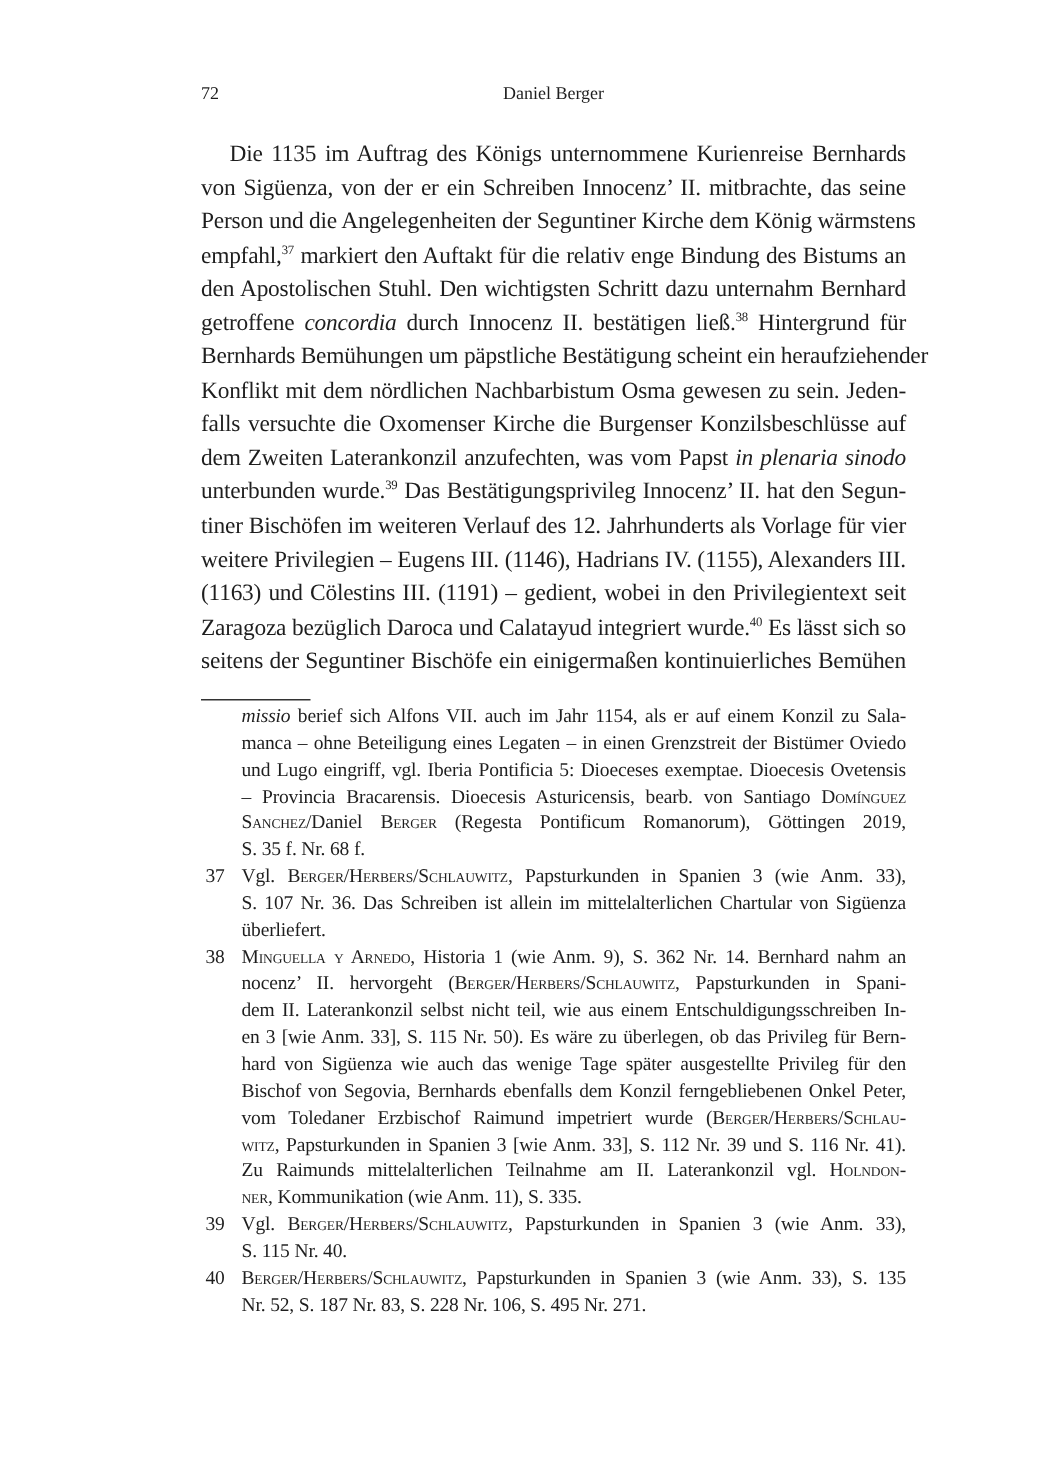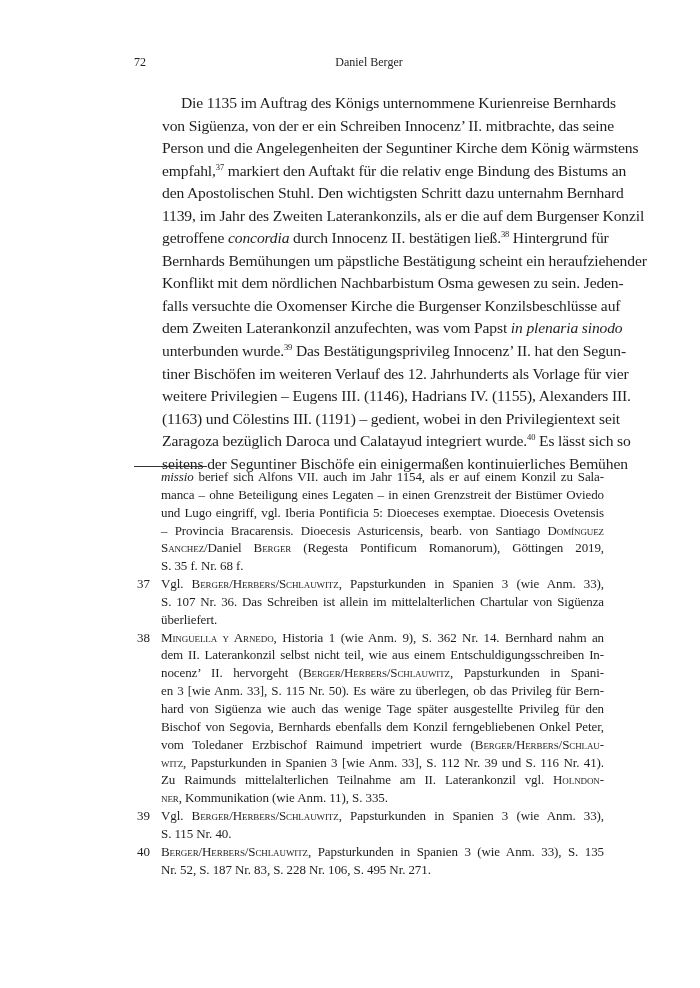--- a/index.html
+++ b/index.html
@@ -49,21 +49,20 @@
     }
     .line {
       display: block;
       font-size: 15.6px;
       line-height: 22.55px;
       height: 22.55px;
       white-space: nowrap;
       text-align: justify;
       text-align-last: justify;
       letter-spacing: -0.15px;
-      margin-left: 28px;
     }
     .line.indent {
       text-indent: 19px;
     }
     .footnote-rule {
       position: absolute;
       top: 466px;
       left: 0;
       width: 73px;
       height: 1px;
@@ -117,21 +116,20 @@
     <span class="page-number">72</span>
     <span class="running-title">Daniel Berger</span>
   </div>
 
   <div class="body-text">
     <span class="line indent">Die 1135 im Auftrag des Königs unternommene Kurienreise Bernhards</span>
     <span class="line">von Sigüenza, von der er ein Schreiben Innocenz’ II. mitbrachte, das seine</span>
     <span class="line">Person und die Angelegenheiten der Seguntiner Kirche dem König wärmstens</span>
     <span class="line"><span>empfahl,</span><sup>37</sup><span> markiert den Auftakt für die relativ enge Bindung des Bistums an</span></span>
     <span class="line">den Apostolischen Stuhl. Den wichtigsten Schritt dazu unternahm Bernhard</span>
-    <span class="line">1139, im Jahr des Zweiten Laterankonzils, als er die auf dem Burgenser Konzil</span>
     <span class="line"><span>getroffene </span><i>concordia</i><span> durch Innocenz II. bestätigen ließ.</span><sup>38</sup><span> Hintergrund für</span></span>
     <span class="line">Bernhards Bemühungen um päpstliche Bestätigung scheint ein heraufziehender</span>
     <span class="line">Konflikt mit dem nördlichen Nachbarbistum Osma gewesen zu sein. Jeden-</span>
     <span class="line">falls versuchte die Oxomenser Kirche die Burgenser Konzilsbeschlüsse auf</span>
     <span class="line"><span>dem Zweiten Laterankonzil anzufechten, was vom Papst </span><i>in plenaria sinodo</i></span>
     <span class="line"><span>unterbunden wurde.</span><sup>39</sup><span> Das Bestätigungsprivileg Innocenz’ II. hat den Segun-</span></span>
     <span class="line">tiner Bischöfen im weiteren Verlauf des 12. Jahrhunderts als Vorlage für vier</span>
     <span class="line">weitere Privilegien – Eugens III. (1146), Hadrians IV. (1155), Alexanders III.</span>
     <span class="line">(1163) und Cölestins III. (1191) – gedient, wobei in den Privilegientext seit</span>
     <span class="line"><span>Zaragoza bezüglich Daroca und Calatayud integriert wurde.</span><sup>40</sup><span> Es lässt sich so</span></span>
@@ -152,22 +150,22 @@
     </div>
 
     <div>
       <span class="fn-line"><span class="fn-num">37</span><span>Vgl. </span><span class="sc">Berger/Herbers/Schlauwitz</span><span>, Papsturkunden in Spanien 3 (wie Anm. 33),</span></span>
       <span class="fn-line">S. 107 Nr. 36. Das Schreiben ist allein im mittelalterlichen Chartular von Sigüenza</span>
       <span class="fn-line last">überliefert.</span>
     </div>
 
     <div>
       <span class="fn-line"><span class="fn-num">38</span><span class="sc">Minguella y Arnedo</span><span>, Historia 1 (wie Anm. 9), S. 362 Nr. 14. Bernhard nahm an</span></span>
+      <span class="fn-line"><span>nocenz’ II. hervorgeht (</span><span class="sc">Berger/Herbers/Schlauwitz</span><span>, Papsturkunden in Spani-</span></span>
       <span class="fn-line">dem II. Laterankonzil selbst nicht teil, wie aus einem Entschuldigungsschreiben In-</span>
-      <span class="fn-line"><span>nocenz’ II. hervorgeht (</span><span class="sc">Berger/Herbers/Schlauwitz</span><span>, Papsturkunden in Spani-</span></span>
       <span class="fn-line">en 3 [wie Anm. 33], S. 115 Nr. 50). Es wäre zu überlegen, ob das Privileg für Bern-</span>
       <span class="fn-line">hard von Sigüenza wie auch das wenige Tage später ausgestellte Privileg für den</span>
       <span class="fn-line">Bischof von Segovia, Bernhards ebenfalls dem Konzil ferngebliebenen Onkel Peter,</span>
       <span class="fn-line"><span>vom Toledaner Erzbischof Raimund impetriert wurde (</span><span class="sc">Berger/Herbers/Schlau-</span></span>
       <span class="fn-line"><span class="sc">witz</span><span>, Papsturkunden in Spanien 3 [wie Anm. 33], S. 112 Nr. 39 und S. 116 Nr. 41).</span></span>
       <span class="fn-line"><span>Zu Raimunds mittelalterlichen Teilnahme am II. Laterankonzil vgl. </span><span class="sc">Holndon-</span></span>
       <span class="fn-line last"><span class="sc">ner</span><span>, Kommunikation (wie Anm. 11), S. 335.</span></span>
     </div>
 
     <div>

